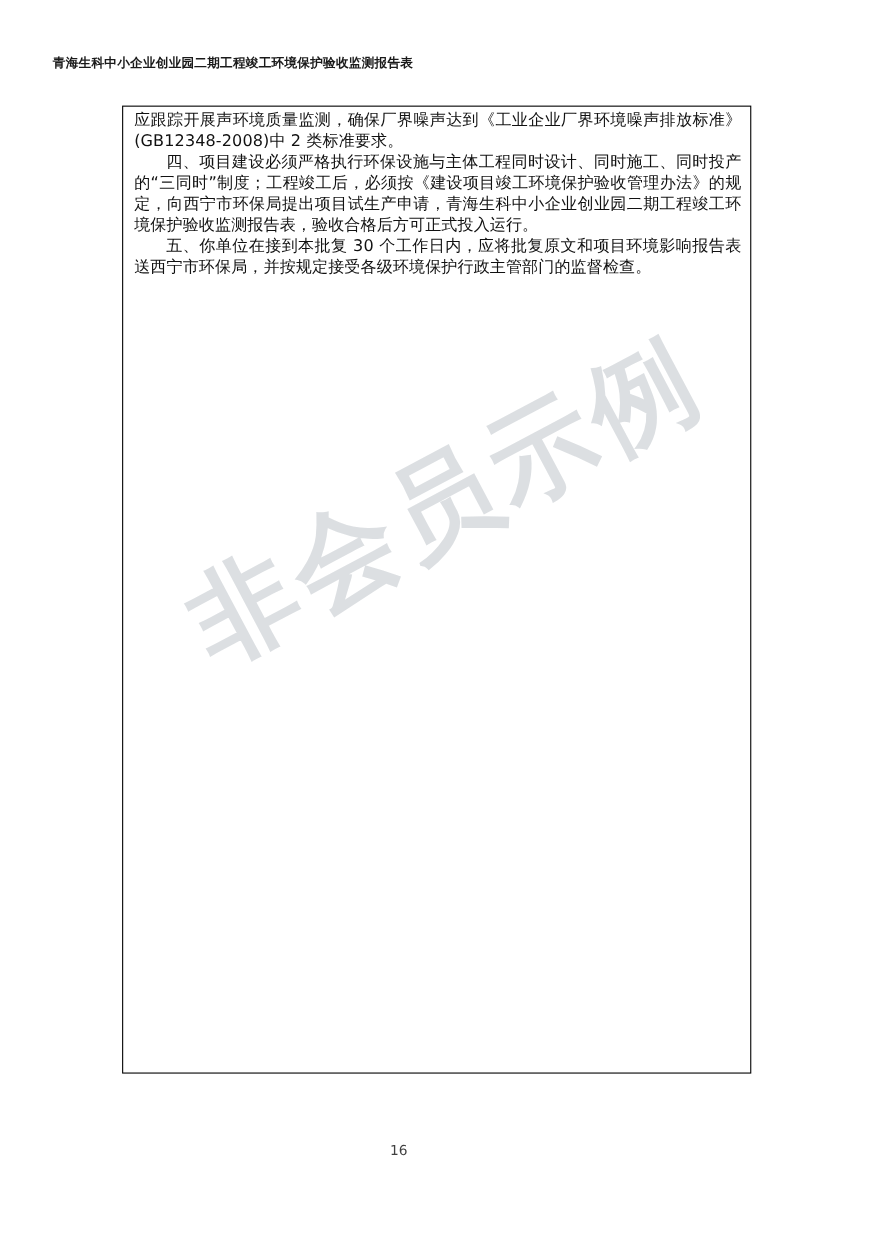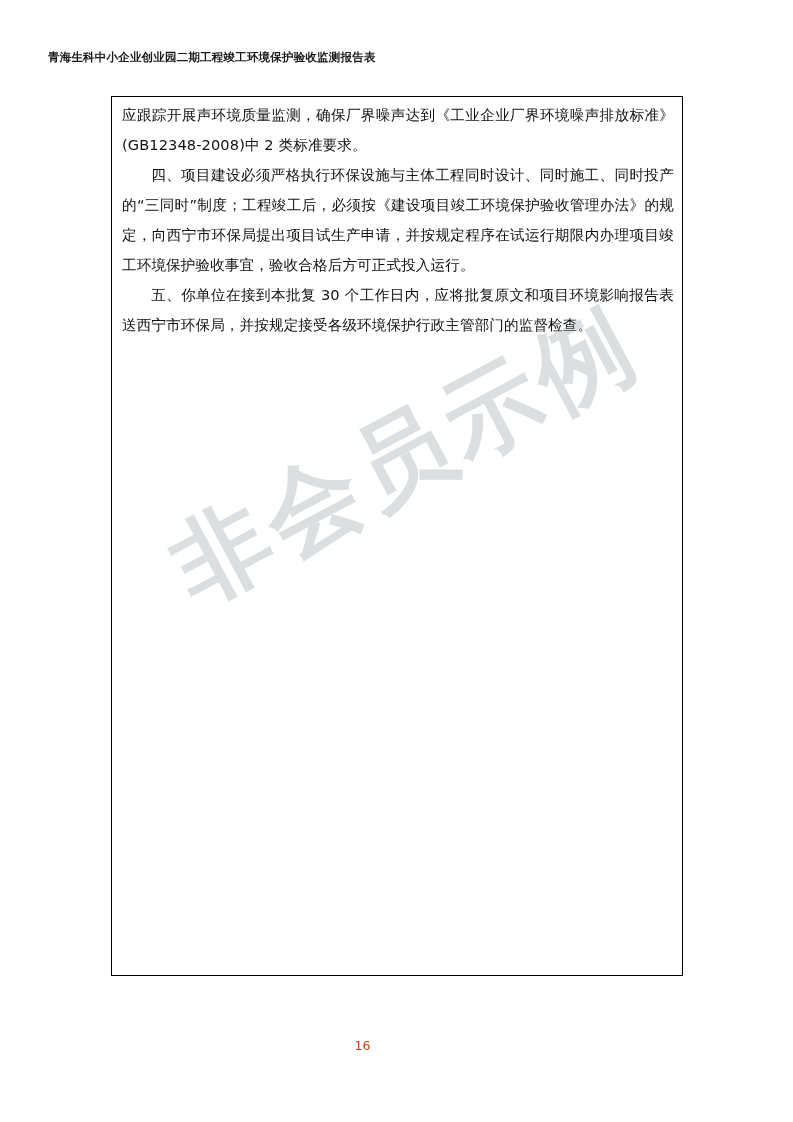--- a/index.html
+++ b/index.html
@@ -49,21 +49,21 @@
     background: transparent;
   }
 
   .text-body {
     position: absolute;
     left: 122px;
     top: 100px;
     width: 552px;
     font-family: "DejaVu Sans", sans-serif;
     font-size: 14.6px;
-    line-height: 30px;
+    line-height: 19px;
     color: #111111;
     letter-spacing: 0.1px;
   }
 
   .para {
     margin: 0;
     text-align: justify;
     text-justify: inter-ideograph;
   }
 
@@ -95,35 +95,35 @@
   }
 
   .page-number {
     position: absolute;
     left: 0;
     top: 1038px;
     width: 725px;
     text-align: center;
     font-family: "DejaVu Sans", sans-serif;
     font-size: 12.5px;
-    color: #c2410c;
+    color: #404040;
   }
 </style>
 </head>
 <body>
 
 <div class="page">
 
   <div class="doc-header">青海生科中小企业创业园二期工程竣工环境保护验收监测报告表</div>
 
   <div class="content-frame"></div>
 
   <div class="text-body">
     <p class="para">应跟踪开展声环境质量监测，确保厂界噪声达到《工业企业厂界环境噪声排放标准》(GB12348-2008)中 2 类标准要求。</p>
-    <p class="para indent2">四、项目建设必须严格执行环保设施与主体工程同时设计、同时施工、同时投产的“三同时”制度；工程竣工后，必须按《建设项目竣工环境保护验收管理办法》的规定，向西宁市环保局提出项目试生产申请，并按规定程序在试运行期限内办理项目竣工环境保护验收事宜，验收合格后方可正式投入运行。</p>
+    <p class="para indent2">四、项目建设必须严格执行环保设施与主体工程同时设计、同时施工、同时投产的“三同时”制度；工程竣工后，必须按《建设项目竣工环境保护验收管理办法》的规定，向西宁市环保局提出项目试生产申请，青海生科中小企业创业园二期工程竣工环境保护验收监测报告表，验收合格后方可正式投入运行。</p>
     <p class="para indent2">五、你单位在接到本批复 30 个工作日内，应将批复原文和项目环境影响报告表送西宁市环保局，并按规定接受各级环境保护行政主管部门的监督检查。</p>
   </div>
 
   <div class="watermark">
     <span>非会员示例</span>
   </div>
 
   <div class="page-number">16</div>
 
 </div>

